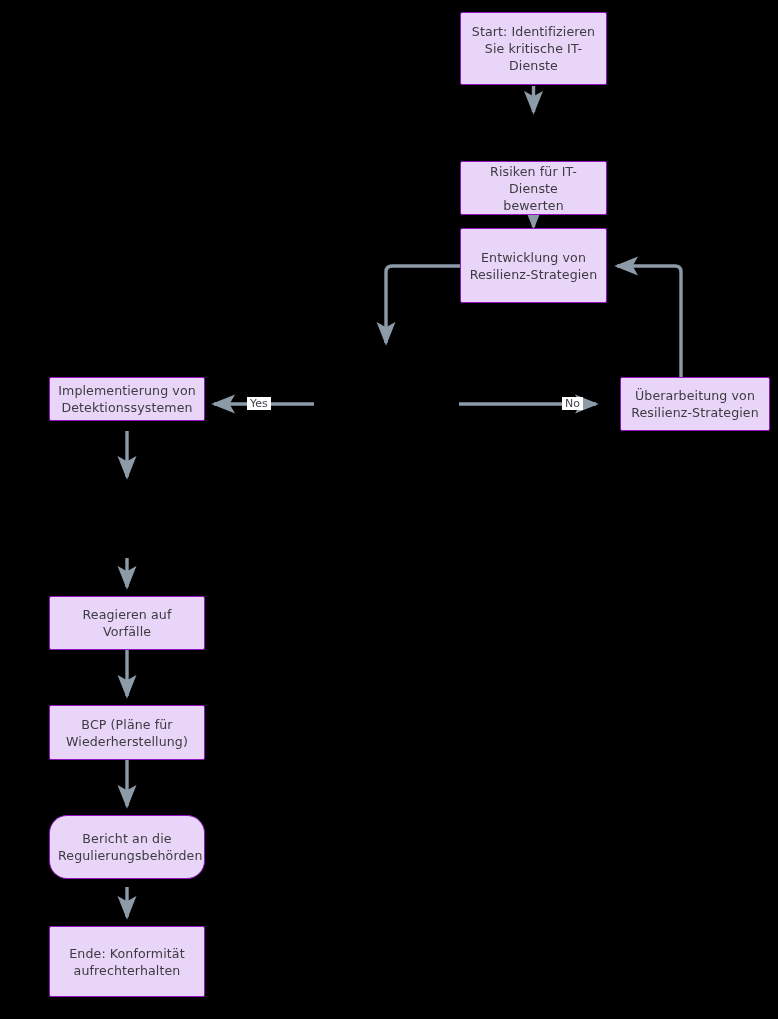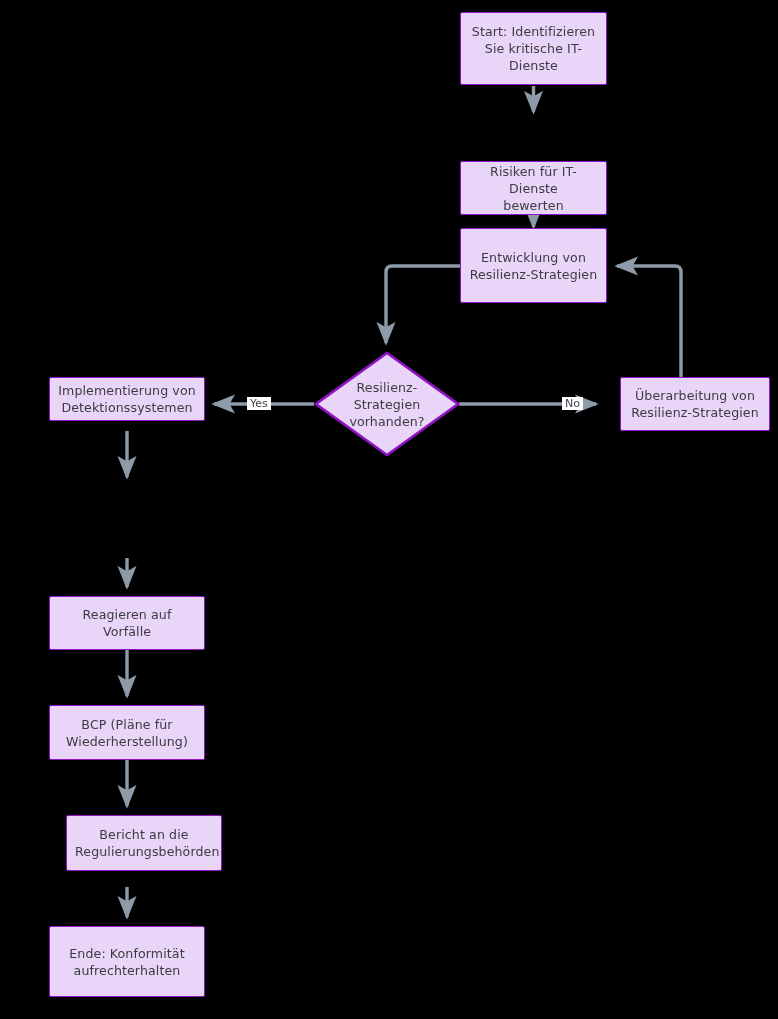--- a/index.html
+++ b/index.html
@@ -125,28 +125,20 @@
   <div class="node" style="left:460px; top:121px; width:147px; height:54px;margin-top:40px;">
     <span class="label">Risiken für IT-Dienste
 bewerten</span>
   </div>
 
   <div class="node" style="left:460px; top:228px; width:147px; height:75px;">
     <span class="label">Entwicklung von
 Resilienz-Strategien</span>
   </div>
 
-  <div class="decision" style="left:314px; top:351px; width:146px; height:106px;">
-    <svg class="diamond-shape" viewBox="0 0 146 106" preserveAspectRatio="none">
-      <polygon points="73,2 144,53 73,104 2,53" fill="#e9d5f7" stroke="#9013c4" stroke-width="2.6"></polygon>
-    </svg>
-    <span class="label">Resilienz-
-Strategien
-vorhanden?</span>
-  </div>
 
   <div class="node" style="left:620px; top:377px; width:150px; height:54px;">
     <span class="label">Überarbeitung von
 Resilienz-Strategien</span>
   </div>
 
   <div class="node" style="left:49px; top:377px; width:156px; height:44px;">
     <span class="label">Implementierung von
 Detektionssystemen</span>
   </div>
@@ -154,21 +146,21 @@
 
   <div class="node" style="left:49px; top:596px; width:156px; height:54px;">
     <span class="label">Reagieren auf Vorfälle</span>
   </div>
 
   <div class="node" style="left:49px; top:705px; width:156px; height:55px;">
     <span class="label">BCP (Pläne für
 Wiederherstellung)</span>
   </div>
 
-  <div class="node" style="left:66px; top:815px; width:156px; height:56px;">
+  <div class="node" style="left:49px; top:815px; width:156px; height:64px;border-radius:18px;">
     <span class="label">Bericht an die
 Regulierungsbehörden</span>
   </div>
 
   <div class="node" style="left:49px; top:926px; width:156px; height:71px;">
     <span class="label">Ende: Konformität
 aufrechterhalten</span>
   </div>
 
   <div class="edge-label" style="left:247px; top:397px;">

